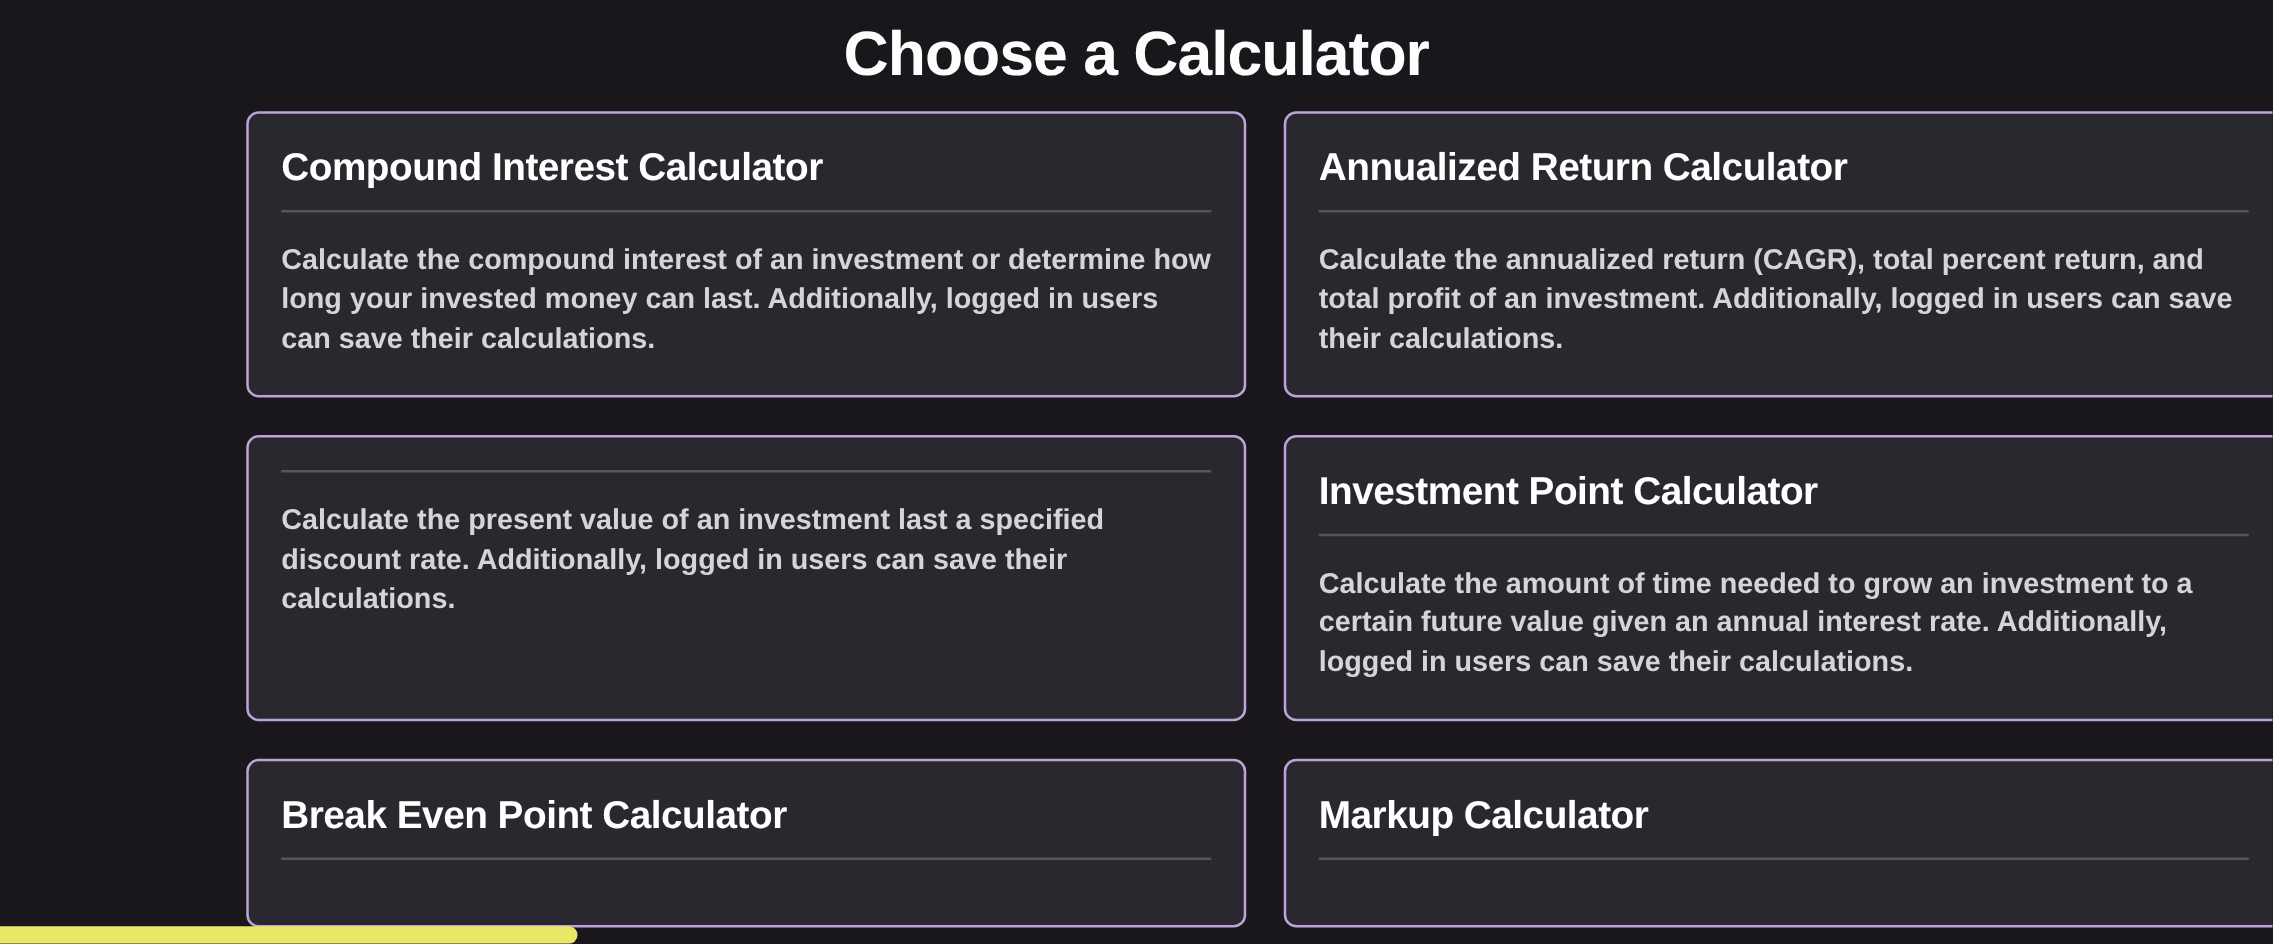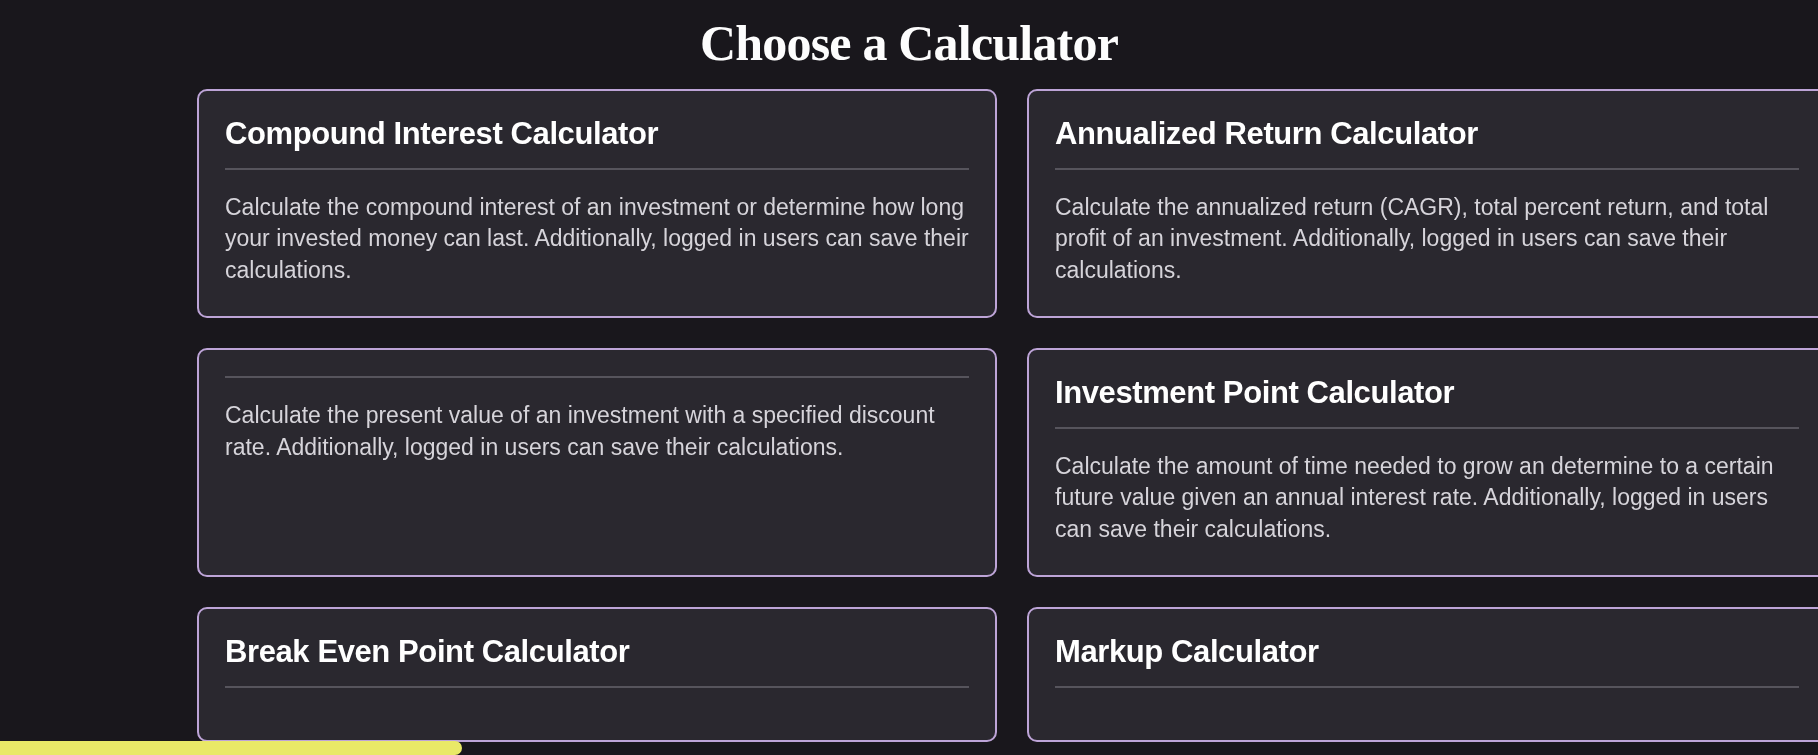--- a/index.html
+++ b/index.html
@@ -21,21 +21,21 @@
   
   .page-title {
     text-align: center;
     font-size: 50px;
     line-height: 1.0;
     font-weight: 700;
     letter-spacing: -0.8px;
     color: #fdfdfd;
     padding-top: 18px;
     padding-bottom: 6px;
-    font-family: Liberation Serif, serif;
+    font-family: Liberation Sans, sans-serif;
   }
 
   
   .card-grid {
     margin: 0 auto;
     width: 1424px;
     display: grid;
     grid-template-columns: 800px 800px;
     column-gap: 30px;
     row-gap: 30px;
@@ -65,21 +65,21 @@
     background: #56545c;
     border: 0;
     width: 100%;
     margin-bottom: 22px;
   }
 
   .calc-card-desc {
     font-size: 23px;
     line-height: 1.37;
     color: #d6d4da;
-    font-weight: 400;
+    font-weight: 700;
   }
 
   
   .bottom-bar {
     position: absolute;
     left: 0;
     bottom: 0;
     height: 14px;
     width: 462px;
     background: #e9e967;
@@ -101,27 +101,27 @@
   </div>
 
   <div class="calc-card">
     <div class="calc-card-title">Annualized Return Calculator</div>
     <div class="calc-card-divider"></div>
     <div class="calc-card-desc">Calculate the annualized return (CAGR), total percent return, and total profit of an investment. Additionally, logged in users can save their calculations.</div>
   </div>
 
   <div class="calc-card">
     <div class="calc-card-divider"></div>
-    <div class="calc-card-desc">Calculate the present value of an investment with a specified discount rate. Additionally, logged in users can save their calculations.</div>
+    <div class="calc-card-desc">Calculate the present value of an investment last a specified discount rate. Additionally, logged in users can save their calculations.</div>
   </div>
 
   <div class="calc-card">
     <div class="calc-card-title">Investment Point Calculator</div>
     <div class="calc-card-divider"></div>
-    <div class="calc-card-desc">Calculate the amount of time needed to grow an determine to a certain future value given an annual interest rate. Additionally, logged in users can save their calculations.</div>
+    <div class="calc-card-desc">Calculate the amount of time needed to grow an investment to a certain future value given an annual interest rate. Additionally, logged in users can save their calculations.</div>
   </div>
 
   <div class="calc-card">
     <div class="calc-card-title">Break Even Point Calculator</div>
     <div class="calc-card-divider"></div>
     <div class="calc-card-desc"></div>
   </div>
 
   <div class="calc-card">
     <div class="calc-card-title">Markup Calculator</div>

